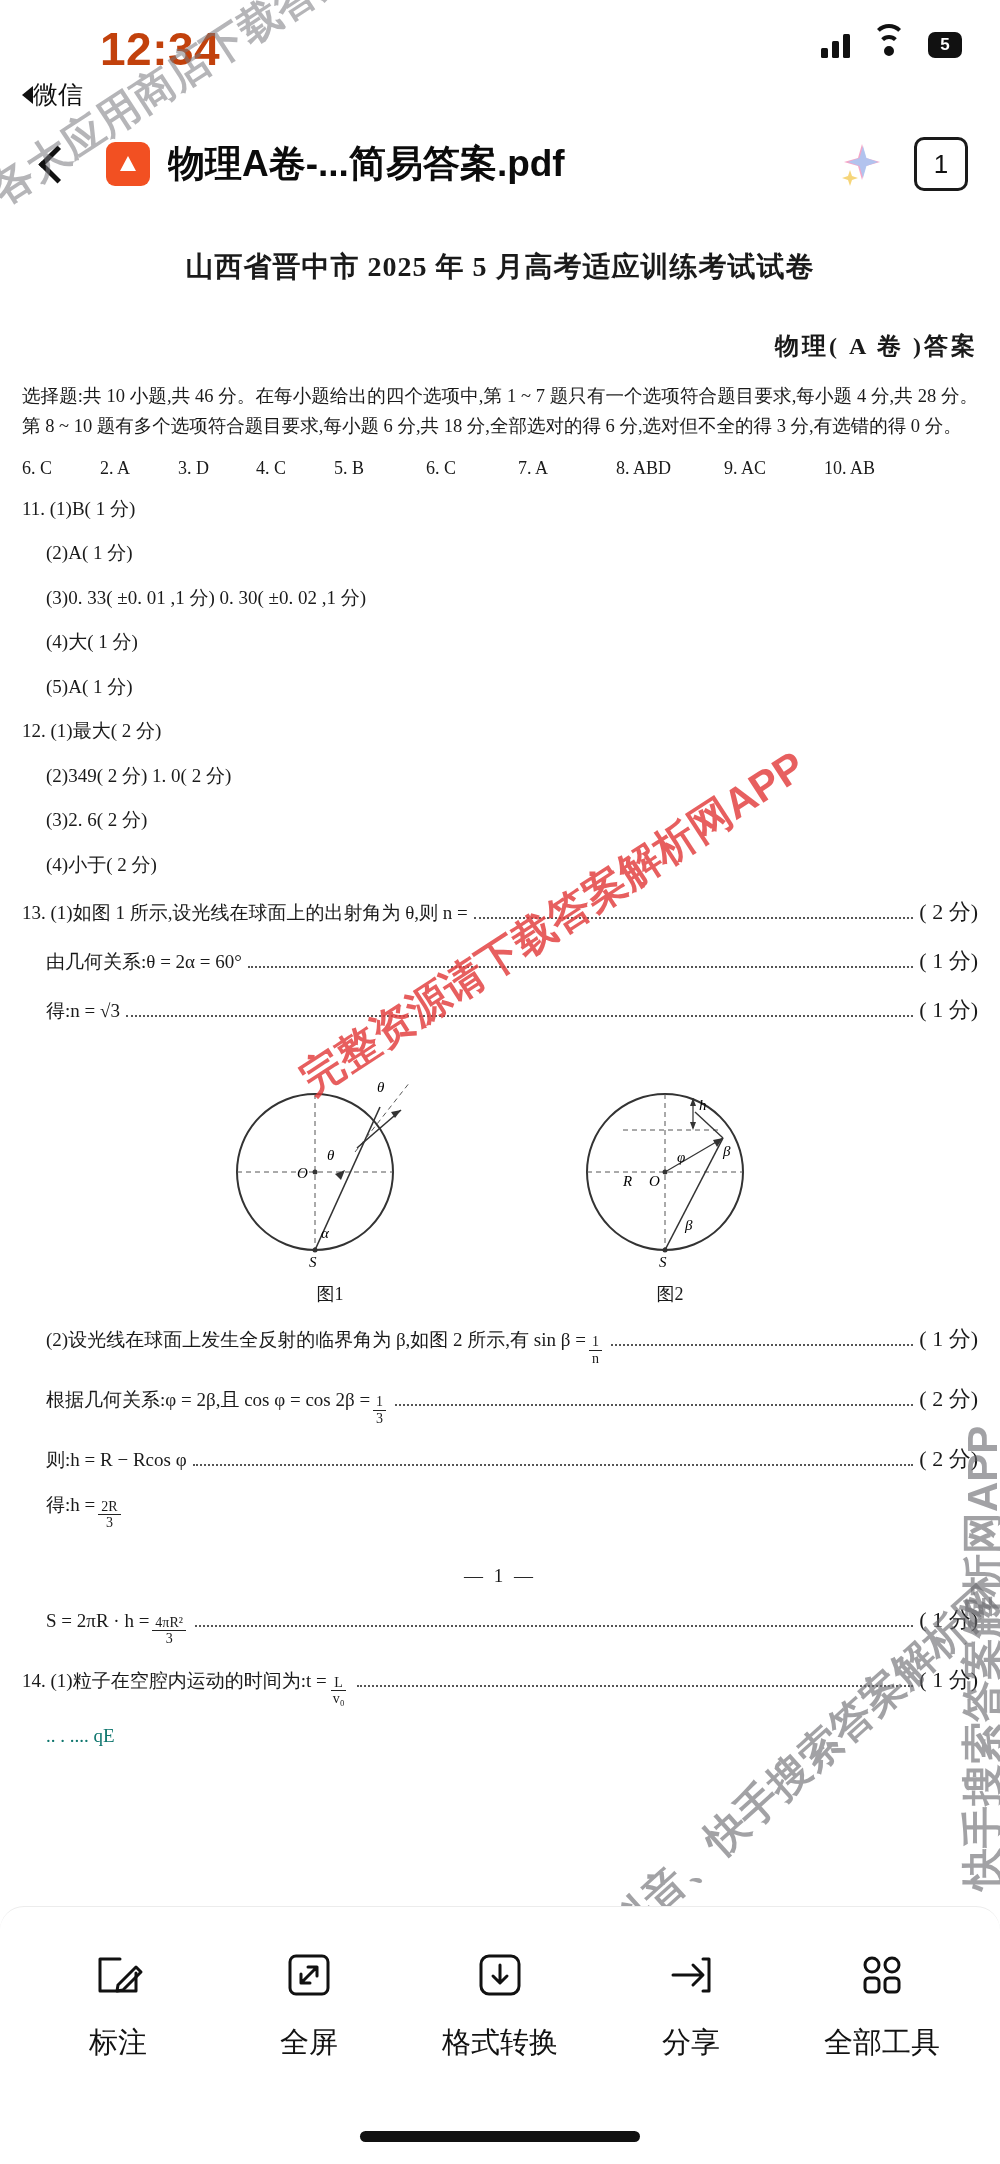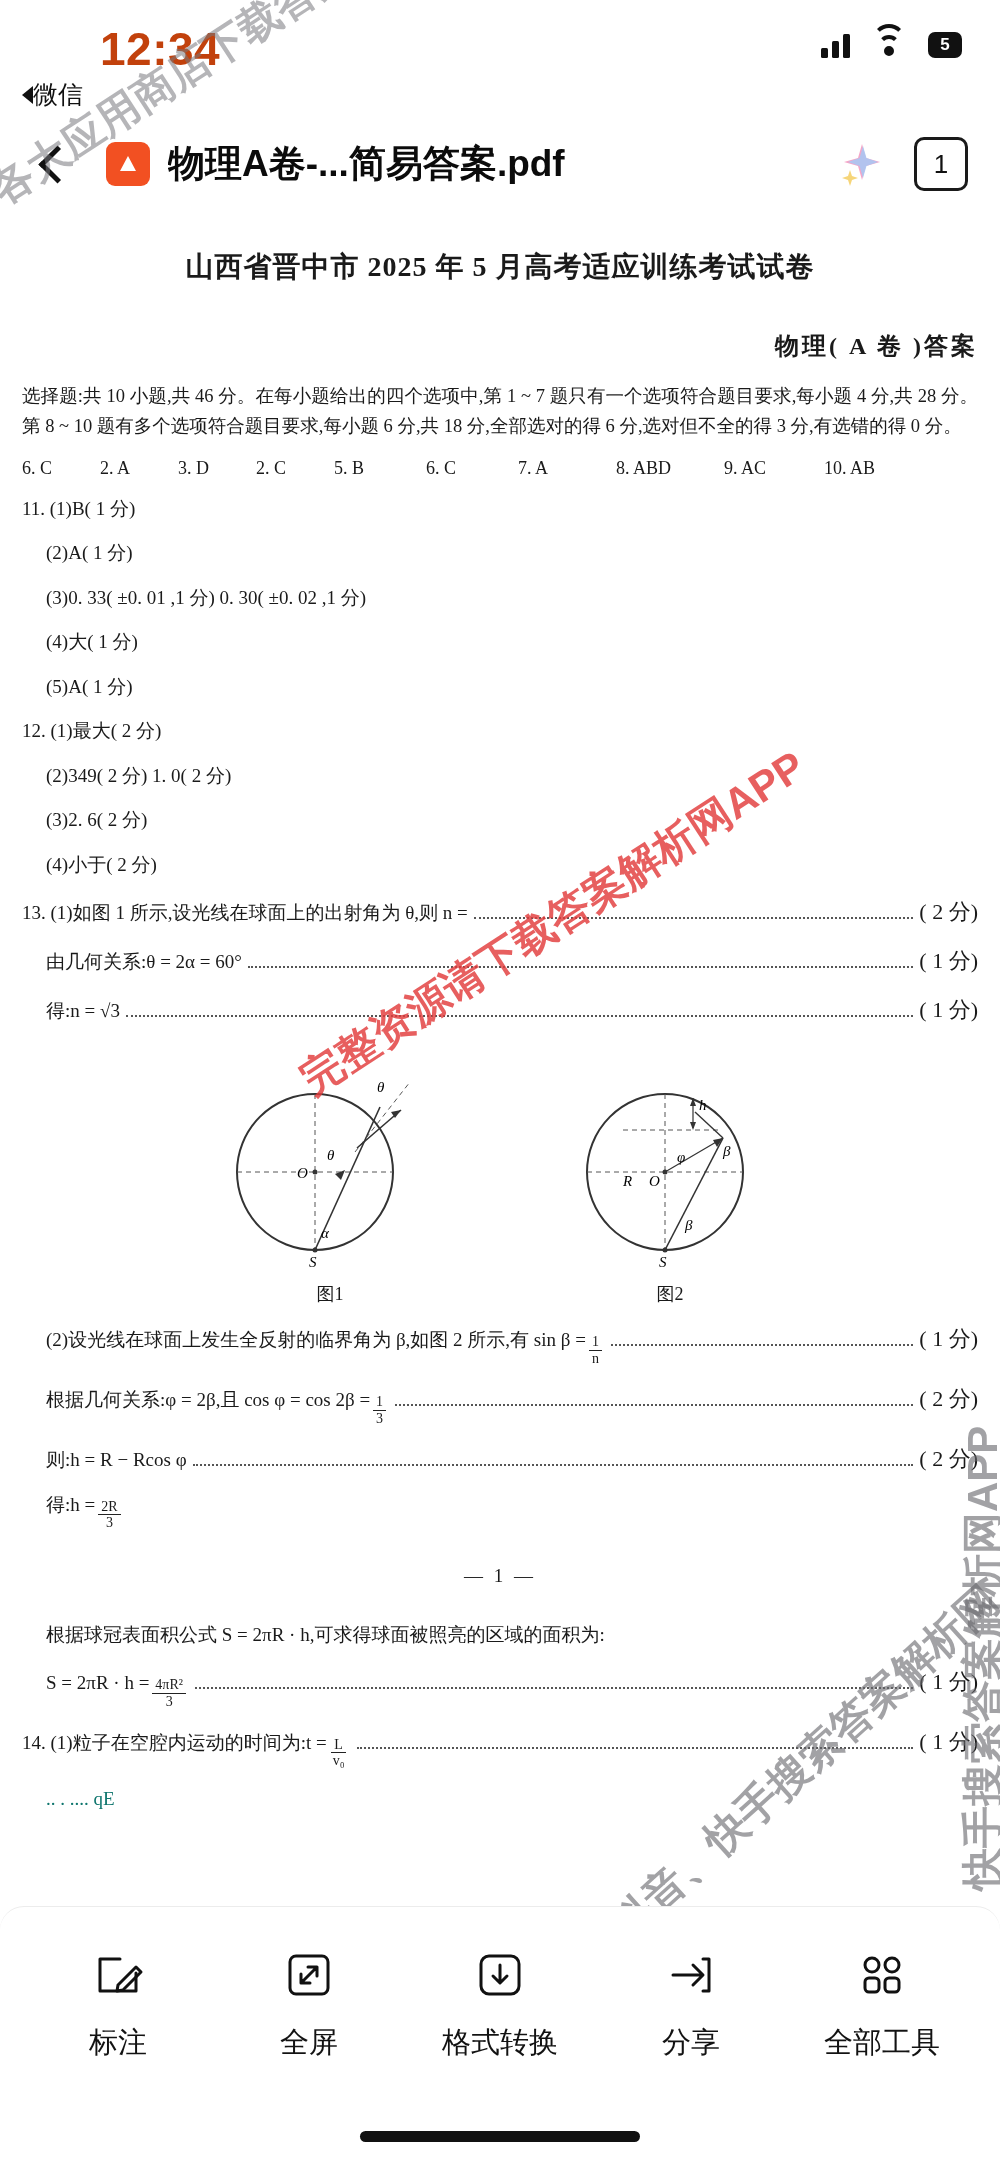--- a/index.html
+++ b/index.html
@@ -351,21 +351,21 @@
     <div class="doc-inner">
 
       <div class="doc-h1">山西省晋中市 2025 年 5 月高考适应训练考试试卷</div>
       <div class="doc-h2">物理( A 卷 )答案</div>
       <div class="doc-p">选择题:共 10 小题,共 46 分。在每小题给出的四个选项中,第 1 ~ 7 题只有一个选项符合题目要求,每小题 4 分,共 28 分。第 8 ~ 10 题有多个选项符合题目要求,每小题 6 分,共 18 分,全部选对的得 6 分,选对但不全的得 3 分,有选错的得 0 分。</div>
 
       <div class="ans-row">
         <span style="width:78px">6. C</span>
         <span style="width:78px">2. A</span>
         <span style="width:78px">3. D</span>
-        <span style="width:78px">2. C</span>
+        <span style="width:78px">4. C</span>
         <span style="width:92px">5. B</span>
         <span style="width:92px">6. C</span>
         <span style="width:98px">7. A</span>
         <span style="width:108px">8. ABD</span>
         <span style="width:100px">9. AC</span>
         <span>10. AB</span>
       </div>
 
       <div class="q-line">
           <span>11. (1)B( 1 分)</span>
@@ -486,23 +486,20 @@
       <div class="q-line">
         <span class="indent1">得:h =</span>
         <span class="frac">
             <span class="num">2R</span>
             <span class="den">3</span>
           </span>
       </div>
 
       <div class="pagenum">— 1 —</div>
 
-      <div class="q-line" style="margin-top:34px">
-        <span class="indent1">根据球冠表面积公式 S = 2πR · h,可求得球面被照亮的区域的面积为:</span>
-      </div>
       <div class="q-line">
         <span class="indent1">S = 2πR · h =</span>
         <span class="frac">
             <span class="num">4πR²</span>
             <span class="den">3</span>
           </span>
         <span class="dots"></span>
         <span class="score">( 1 分)</span>
       </div>
       <div class="q-line">

